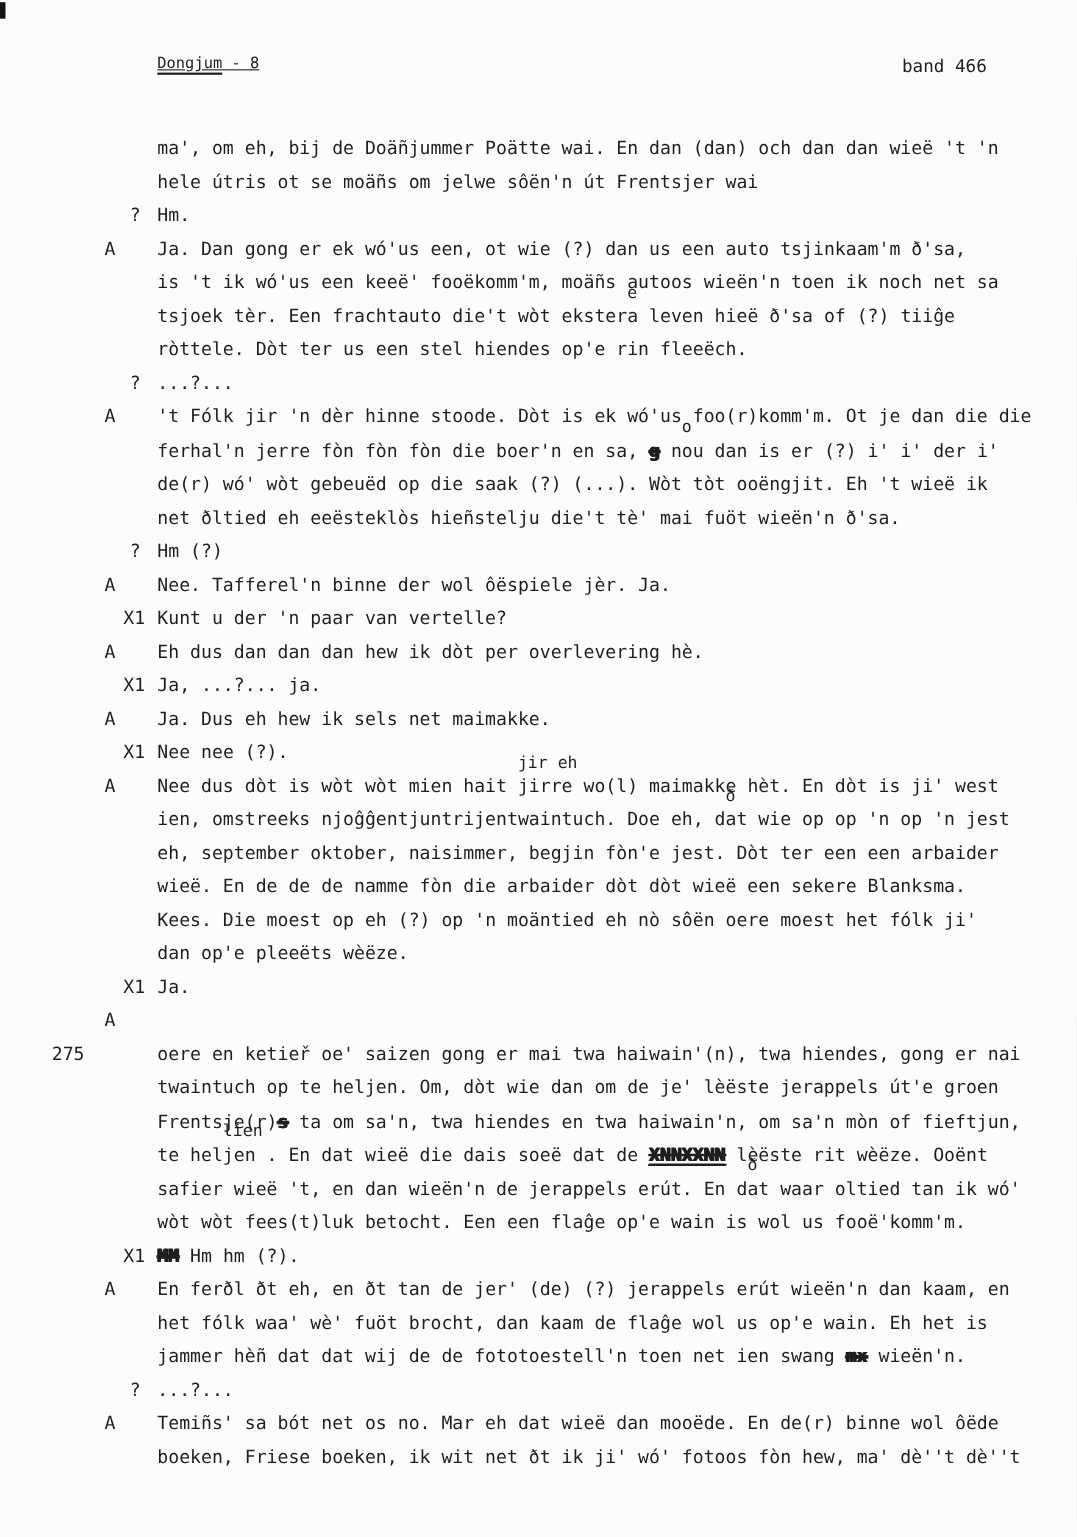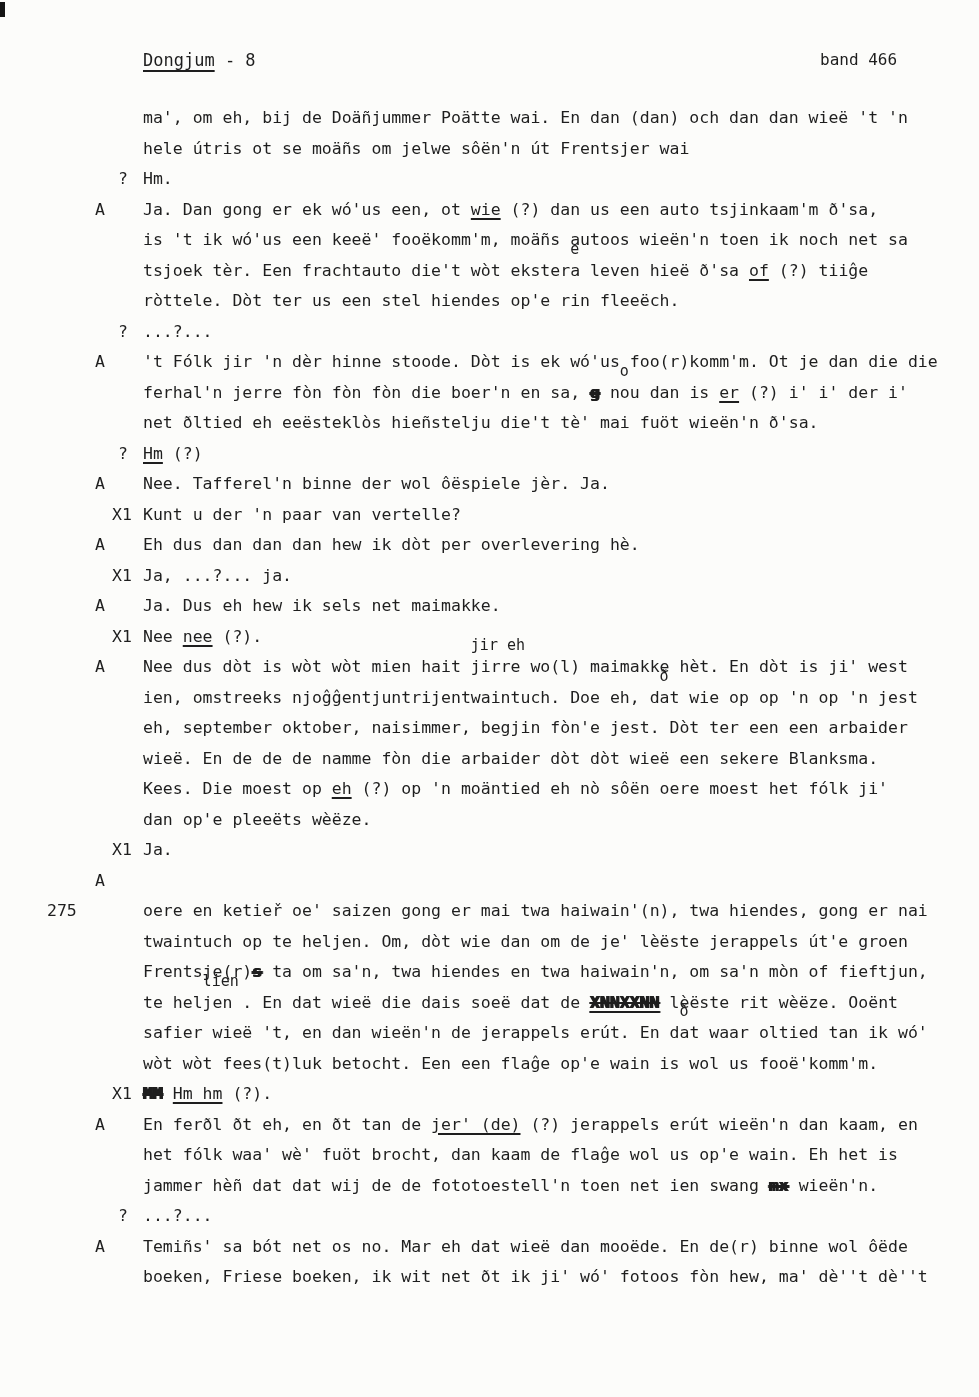--- a/index.html
+++ b/index.html
@@ -2,32 +2,32 @@
 <html><head>
 <meta charset="utf-8">
 <style>
   html,body{margin:0;padding:0;background:#d8d8d4;}
   .page{
     position:relative;width:979px;height:1397px;margin:0 auto;
     background:#fcfcfa;color:#1e1e1e;overflow:hidden;
     font-family:"DejaVu Sans Mono","Liberation Mono",monospace;
   }
   .scan-mark{position:absolute;left:0;top:2px;width:5px;height:15px;background:#141414;}
-  .hdr{position:absolute;top:50px;left:143px;font-size:17px;white-space:pre;}
+  .hdr{position:absolute;top:50px;left:143px;font-size:14px;white-space:pre;text-decoration:underline;}
   .hdr .u-title{text-decoration:underline;text-decoration-thickness:1.5px;text-underline-offset:4px;}
   .band{position:absolute;top:50px;left:820px;font-size:16px;white-space:pre;}
-  .tbody{position:absolute;top:103px;left:0;width:797px;}
+  .tbody{position:absolute;top:120px;left:0;width:797px;}
   .line{position:relative;height:30.5px;line-height:30.5px;white-space:pre;font-size:16.5px;}
   .mnum{position:absolute;left:47px;}
   .lbl{position:absolute;}
   .lbl.a{left:95px;}
   .lbl.q{left:118px;}
   .lbl.x{left:112px;}
   .txt{position:absolute;left:143px;}
-  .u{text-decoration:underline;text-decoration-thickness:1.5px;text-underline-offset:3px;}
+  .u{text-decoration-thickness:1.5px;text-underline-offset:3px;}
   .st{font-weight:bold;text-decoration:line-through;text-decoration-thickness:2.5px;
       text-shadow:0.7px 0 currentColor,-0.7px 0 currentColor;}
   .st.u{text-decoration:line-through underline;text-decoration-thickness:2px;}
   .anch{position:relative;display:inline-block;}
   .sup{position:absolute;left:0;top:-14px;font-size:15px;line-height:15px;white-space:pre;}
 </style>
 </head>
 <body>
 
 <div class="page" style="background: rgb(252, 252, 250); color: rgb(30, 30, 30);">
@@ -41,20 +41,21 @@
       <div class="line"><span class="txt"><span class="">ma', om eh, bij de Doäñjummer Poätte wai. En dan (dan) och dan dan wieë 't 'n</span></span></div>
       <div class="line"><span class="txt"><span class="">hele útris ot se moäñs om jelwe sôën'n út Frentsjer wai</span></span></div>
       <div class="line"><span class="lbl q">?</span><span class="txt"><span class="">Hm.</span></span></div>
       <div class="line"><span class="lbl a">A</span><span class="txt"><span class="">Ja. Dan gong er ek wó'us een, ot </span><span class="u">wie</span><span class=""> (?) dan us een auto tsjinkaam'm ð'sa,</span></span></div>
       <div class="line"><span class="txt"><span class="">is 't ik wó'us een keeë' fooëkomm'm, moäñs autoos wieën'n toen ik noch net sa</span></span></div>
       <div class="line"><span class="txt"><span class="">tsjoek tèr. Een frachtauto die't wòt ekster</span><span class="anch"><span class="sup">e</span>a</span><span class=""> leven hieë ð'sa </span><span class="u">of</span><span class=""> (?) tiiĝe</span></span></div>
       <div class="line"><span class="txt"><span class="">ròttele. Dòt ter us een stel hiendes op'e rin fleeëch.</span></span></div>
       <div class="line"><span class="lbl q">?</span><span class="txt"><span class="">...?...</span></span></div>
       <div class="line"><span class="lbl a">A</span><span class="txt"><span class="">'t Fólk jir 'n dèr hinne stoode. Dòt is ek wó'us foo(r)komm'm. Ot je dan die die</span></span></div>
       <div class="line"><span class="txt"><span class="">ferhal'n jerre fòn fòn fòn die boer'n en sa, </span><span class="st">g</span><span class=""> n</span><span class="anch"><span class="sup">o</span>o</span><span class="">u dan is </span><span class="u">er</span><span class=""> (?) i' i' der i'</span></span></div>
+      <div class="line"><span class="txt"><span class="">de(r) wó' wòt gebeuëd op die </span><span class="u">saak</span><span class=""> (?) (...). Wòt tòt ooëngjit. Eh 't wieë ik</span></span></div>
       <div class="line"><span class="txt"><span class="">net ðltied eh eeësteklòs hieñstelju die't tè' mai fuöt wieën'n ð'sa.</span></span></div>
       <div class="line"><span class="lbl q">?</span><span class="txt"><span class="u">Hm</span><span class=""> (?)</span></span></div>
       <div class="line"><span class="lbl a">A</span><span class="txt"><span class="">Nee. Tafferel'n binne der wol ôëspiele jèr. Ja.</span></span></div>
       <div class="line"><span class="lbl x">X1</span><span class="txt"><span class="">Kunt u der 'n paar van vertelle?</span></span></div>
       <div class="line"><span class="lbl a">A</span><span class="txt"><span class="">Eh dus dan dan dan hew ik dòt per overlevering hè.</span></span></div>
       <div class="line"><span class="lbl x">X1</span><span class="txt"><span class="">Ja, ...?... ja.</span></span></div>
       <div class="line"><span class="lbl a">A</span><span class="txt"><span class="">Ja. Dus eh hew ik sels net maimakke.</span></span></div>
       <div class="line"><span class="lbl x">X1</span><span class="txt"><span class="">Nee </span><span class="u">nee</span><span class=""> (?).</span></span></div>
       <div class="line"><span class="lbl a">A</span><span class="txt"><span class="">Nee dus dòt is wòt wòt mien hait </span><span class="anch"><span class="sup">jir eh</span>jirre</span><span class=""> wo(l) maimakke hèt. En dòt is ji' west</span></span></div>
       <div class="line"><span class="txt"><span class="">ien, omstreeks njoĝĝentjuntrijentwaintuch. Doe eh, d</span><span class="anch"><span class="sup">ð</span>a</span><span class="">t wie op op 'n op 'n jest</span></span></div>

